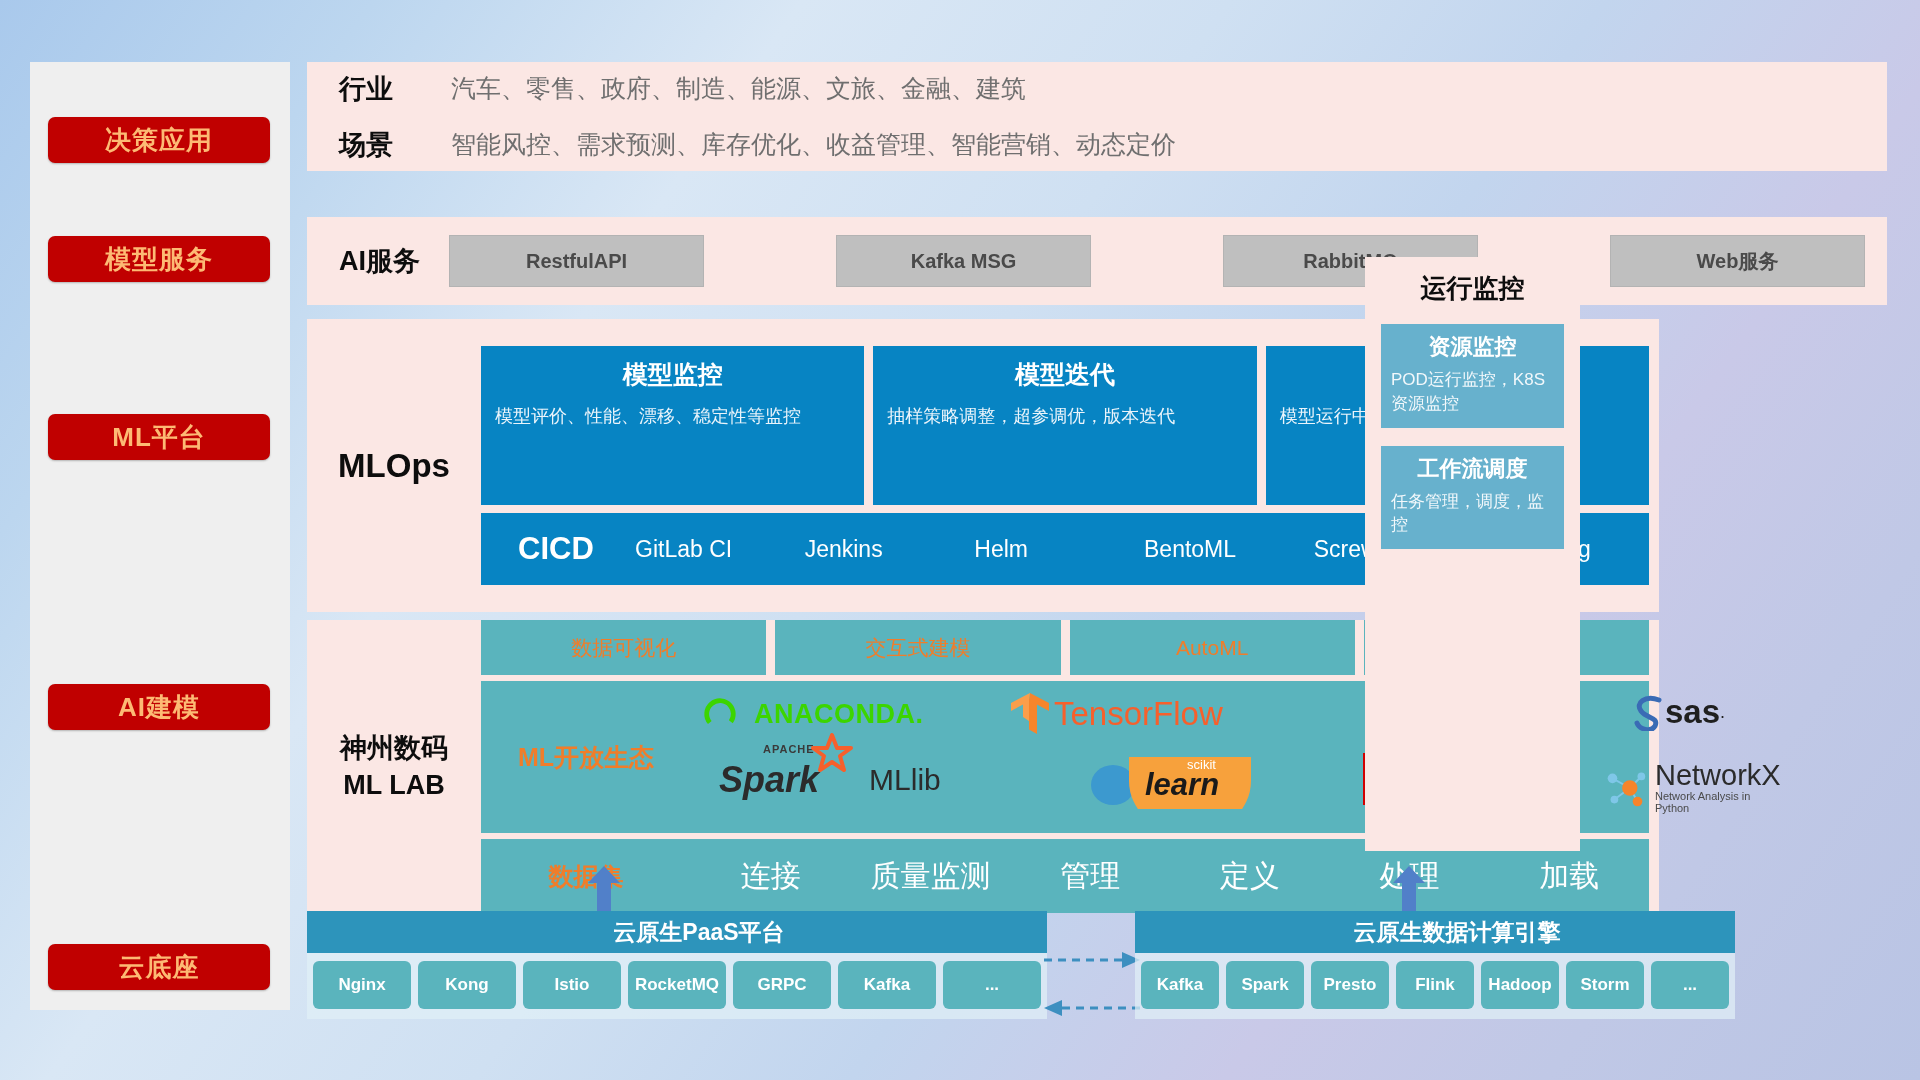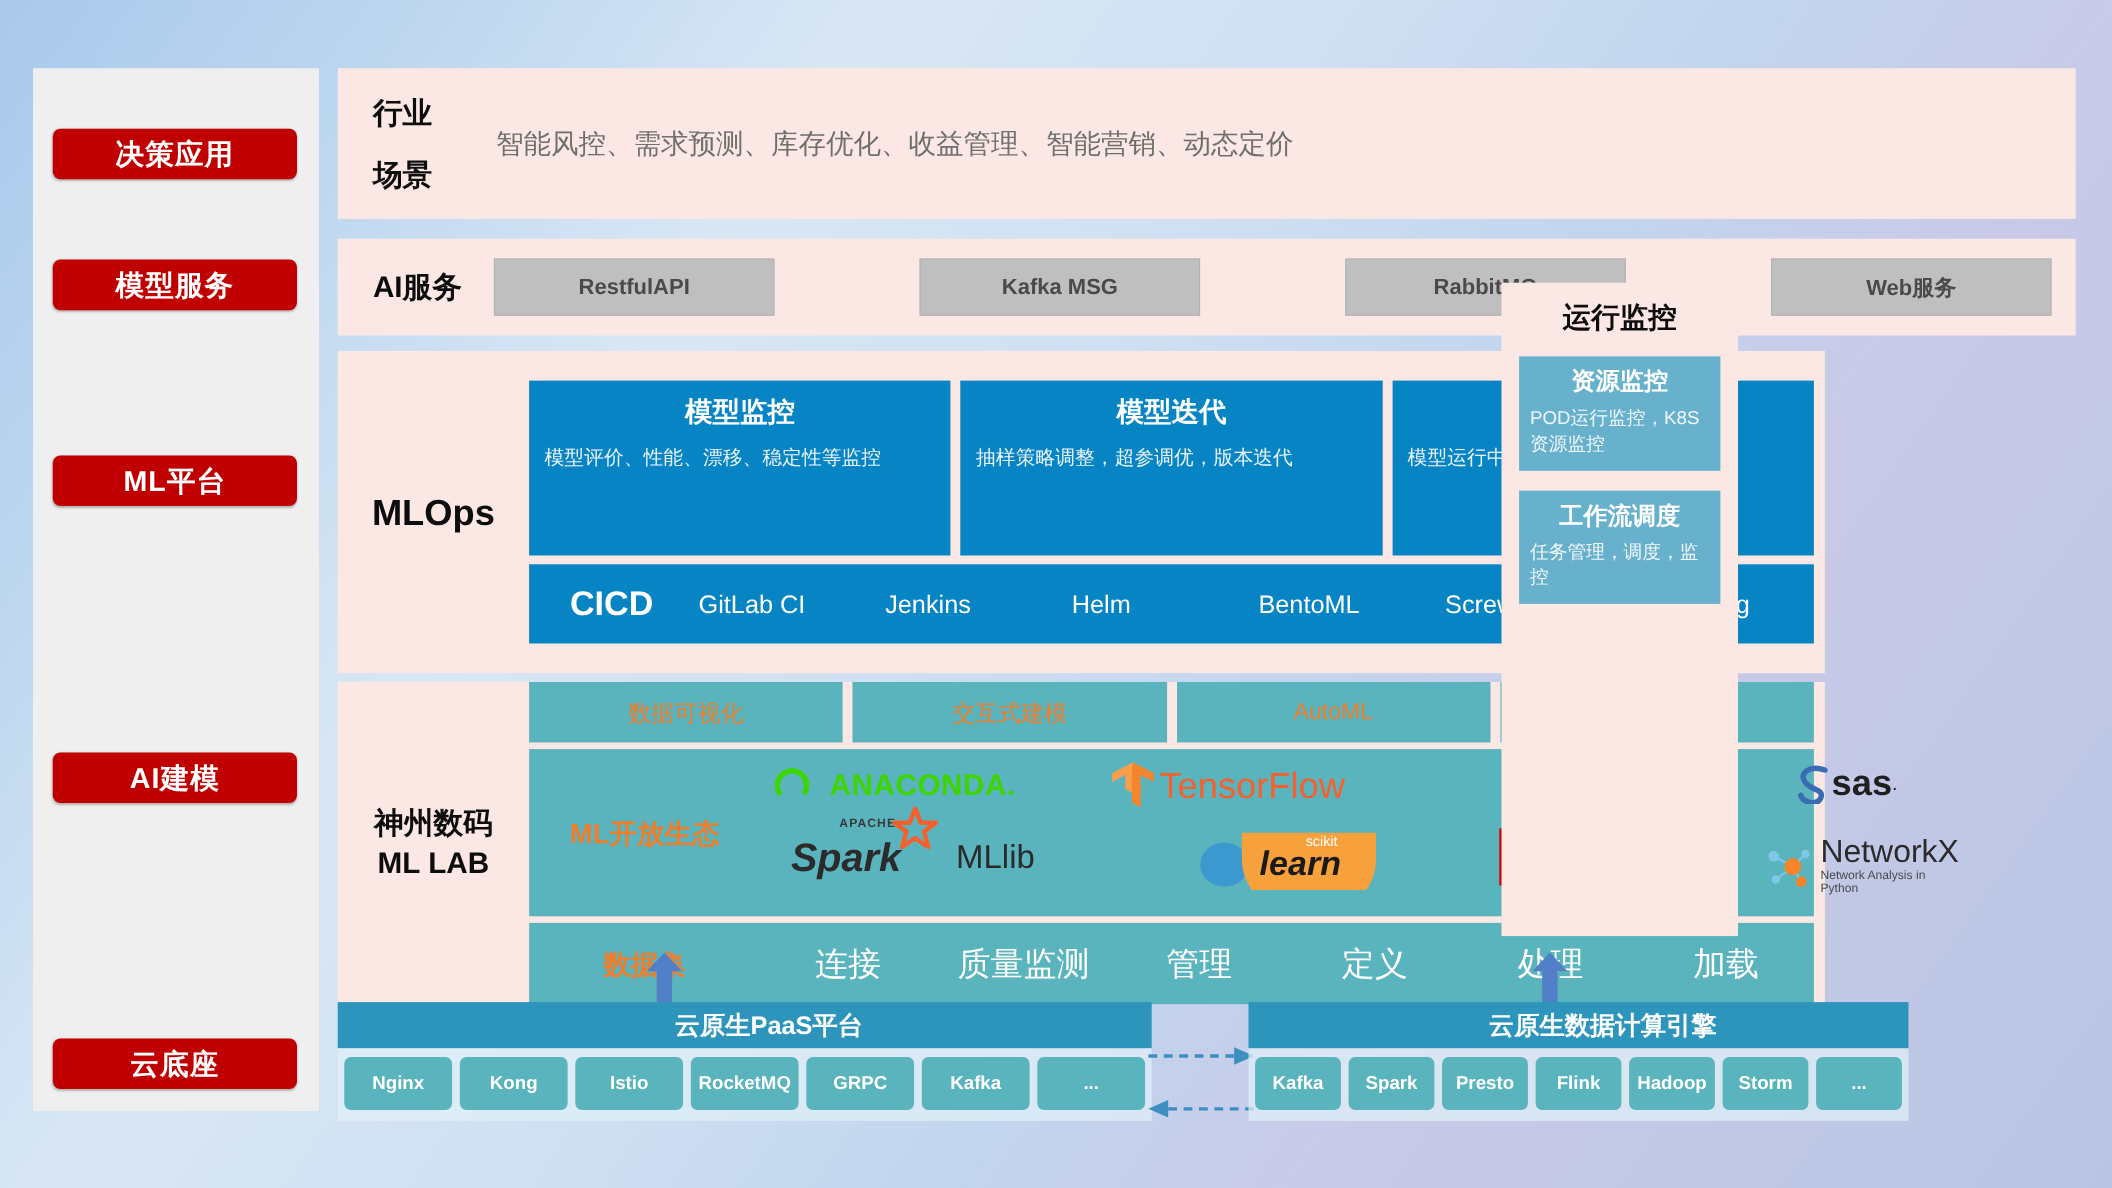--- a/index.html
+++ b/index.html
@@ -14,41 +14,41 @@
   }
 
   
   #left-rail {
     position:absolute; left:30px; top:62px; width:260px; height:948px;
     background:#efefef;
   }
   .rail-chip {
     position:absolute; left:18px; width:222px; height:46px;
     background:#c00000; border-radius:7px;
-    color:#ffffff; font-weight:bold; font-size:26px;
+    color:#fdba74; font-weight:bold; font-size:26px;
     display:flex; align-items:center; justify-content:center;
     letter-spacing:1px;
     box-shadow:0 1px 2px rgba(0,0,0,.25);
   }
   #chip-0 { top:55px; }
   #chip-1 { top:174px; }
   #chip-2 { top:352px; }
   #chip-3 { top:622px; }
   #chip-4 { top:882px; }
 
   
   #main-col { position:absolute; left:307px; top:62px; width:1580px; }
 
   .pink-band {
     background:#fbe7e4; position:absolute; left:0;
   }
 
   
   #row-industry {
-    top:0; width:1580px; height:137px;
+    top:0; width:1580px; height:109px;
     display:flex; align-items:center; padding-left:32px;
   }
   #row-industry .lbl-col { width:112px; }
   #row-industry .lbl {
     font-weight:bold; font-size:27px; color:#0d0d0d; height:56px;
     display:flex; align-items:center;
   }
   #row-industry .val-col { flex:1; }
   #row-industry .val {
     font-size:25px; color:#6f6f6f; height:56px;
@@ -211,20 +211,21 @@
 </div>
 
 <div id="main-col">
 
   <div class="pink-band" id="row-industry">
     <div class="lbl-col">
       <div class="lbl">行业</div>
       <div class="lbl">场景</div>
     </div>
     <div class="val-col">
+      <div class="val">汽车、零售、政府、制造、能源、文旅、金融、建筑</div>
       <div class="val">智能风控、需求预测、库存优化、收益管理、智能营销、动态定价</div>
     </div>
   </div>
 
   <div class="pink-band" id="row-aiservice">
     <div class="lbl">AI服务</div>
     <div id="aiservice-items">
       <div class="gray-box">RestfulAPI</div>
       <div class="gray-box">Kafka MSG</div>
       <div class="gray-box">RabbitMQ</div>

